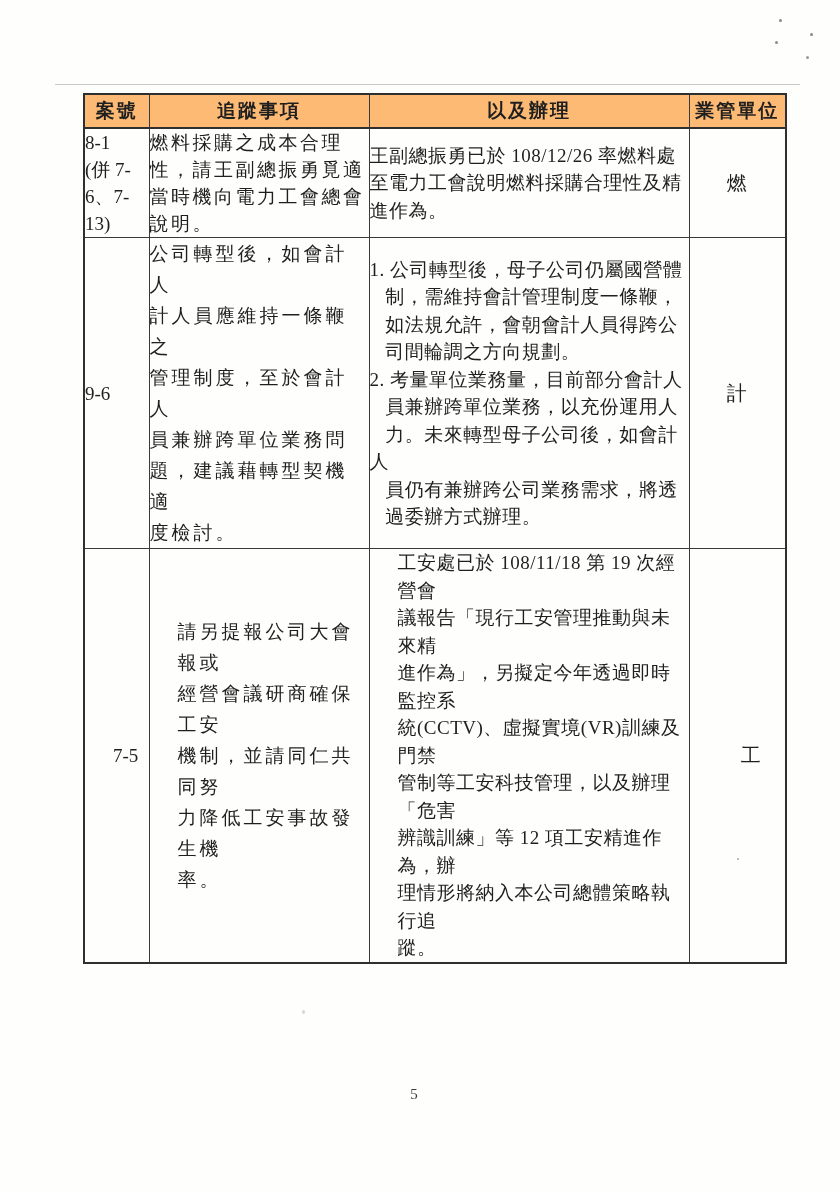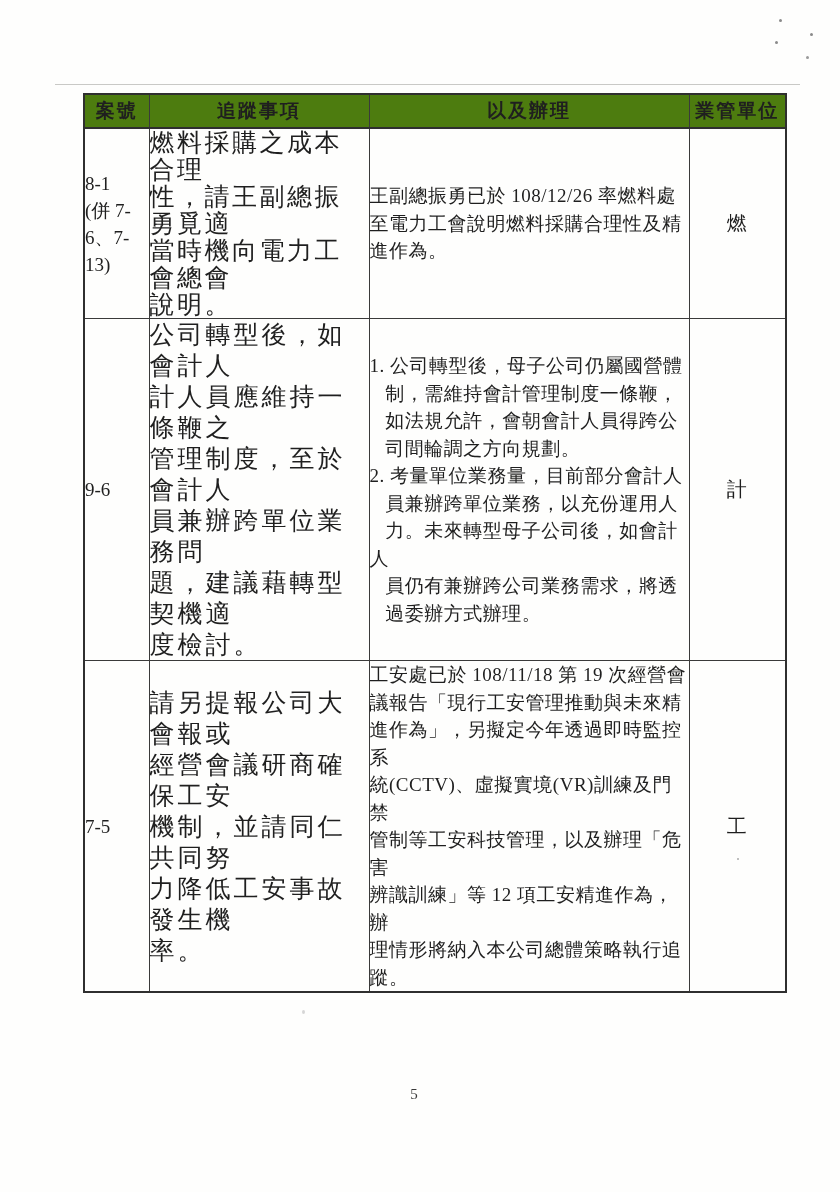--- a/index.html
+++ b/index.html
@@ -36,40 +36,40 @@
     vertical-align:middle;
     overflow:hidden;
   }
   col.c-case { width:65px; }
   col.c-track { width:220px; }
   col.c-handle { width:320px; }
   col.c-unit { width:97px; }
 
   tr.hdr th {
     height:32px;
-    background:#4d7c0f;
+    background:#fdba74;
     font-size:19px;
     font-weight:bold;
     letter-spacing:2px;
     text-align:center;
     border-bottom:2px solid #2f2f2f;
   }
   tr.row-a td { height:194px; }
   tr.row-b td { height:108px; }
   tr.row-c td { height:242px; }
-  tr.row-d td { height:219px; }
+  tr.row-d td { height:219px;padding-left:28px; }
 
   td.case {
     text-align:left;
     font-size:19px;
     line-height:27px;
     white-space:pre-line;
   }
   td.tracking {
-    font-size:25px;
+    font-size:19px;
     letter-spacing:3px;
     line-height:31px;
     white-space:pre-wrap;
     padding:0 9px;
   }
   tr.row-b td.tracking { line-height:27px; letter-spacing:2.5px; }
   td.handling {
     font-size:19px;
     letter-spacing:0.5px;
     line-height:27.5px;

